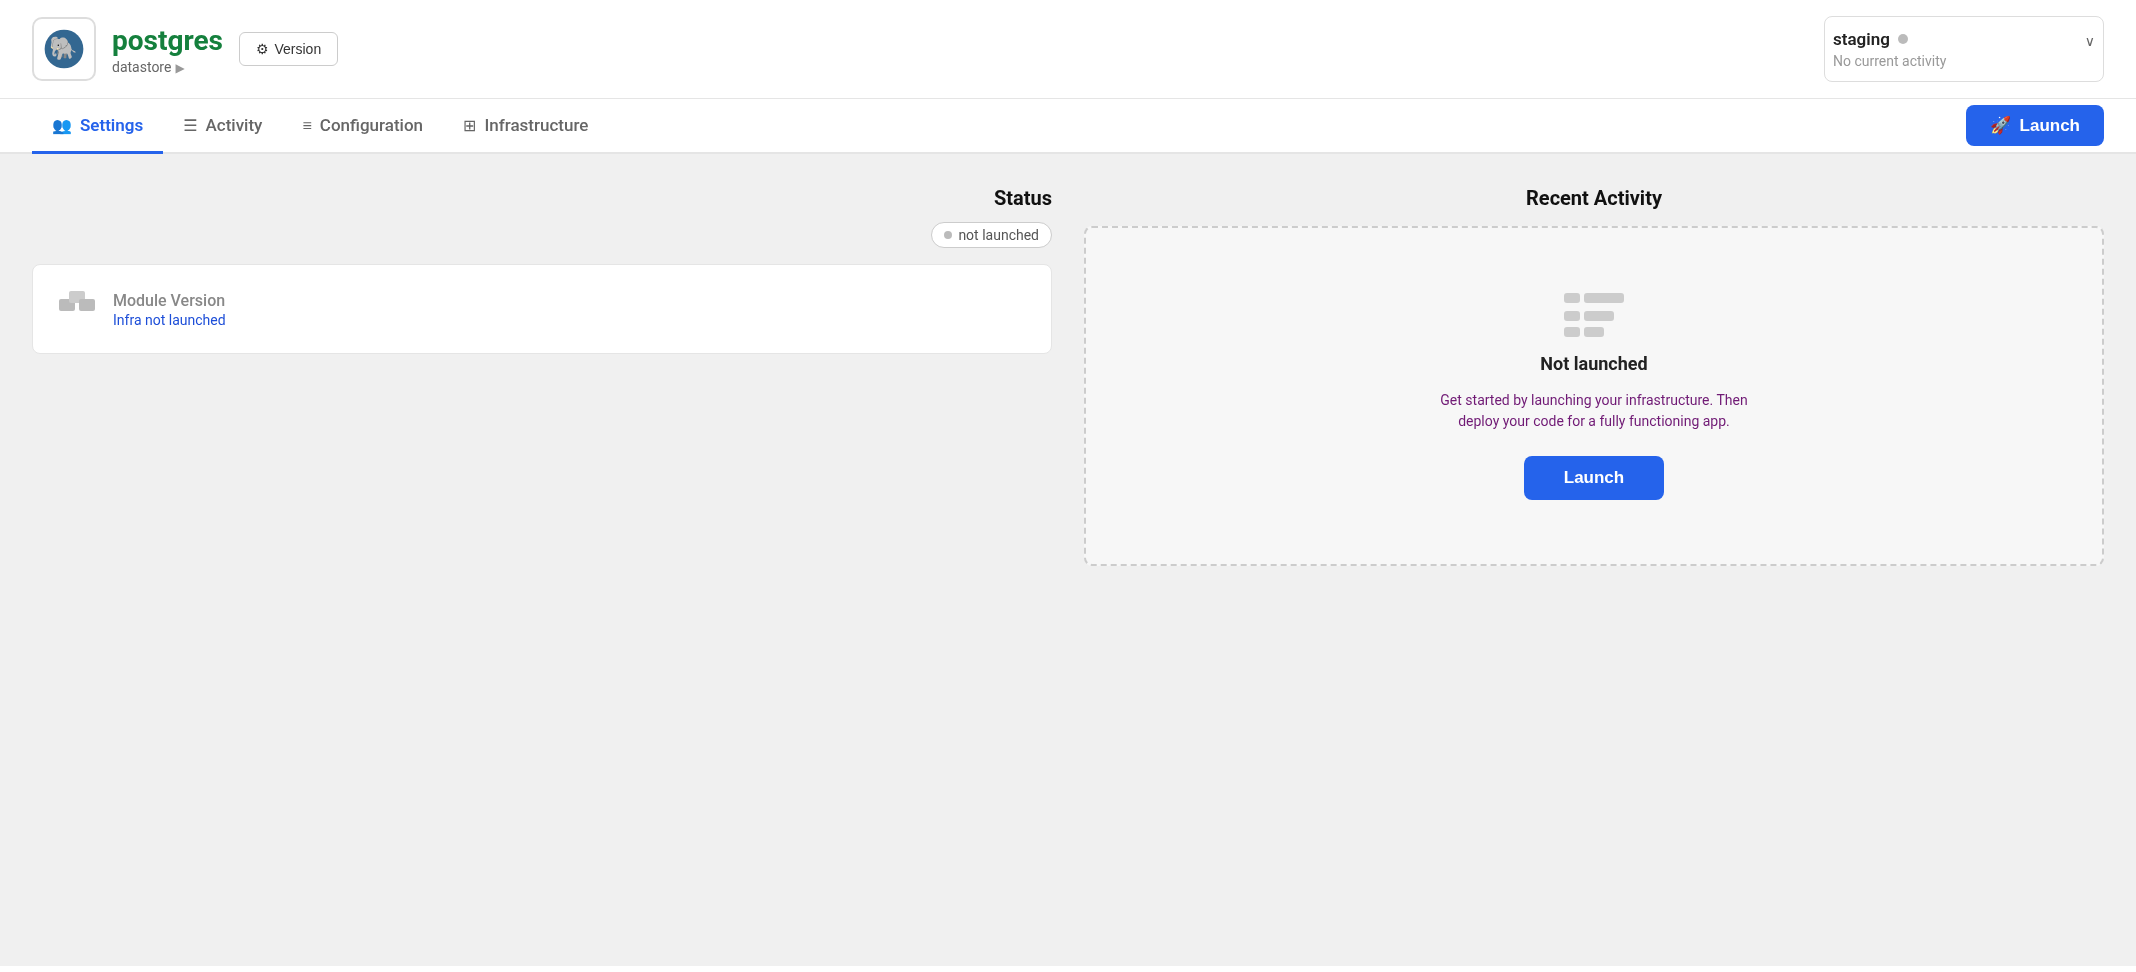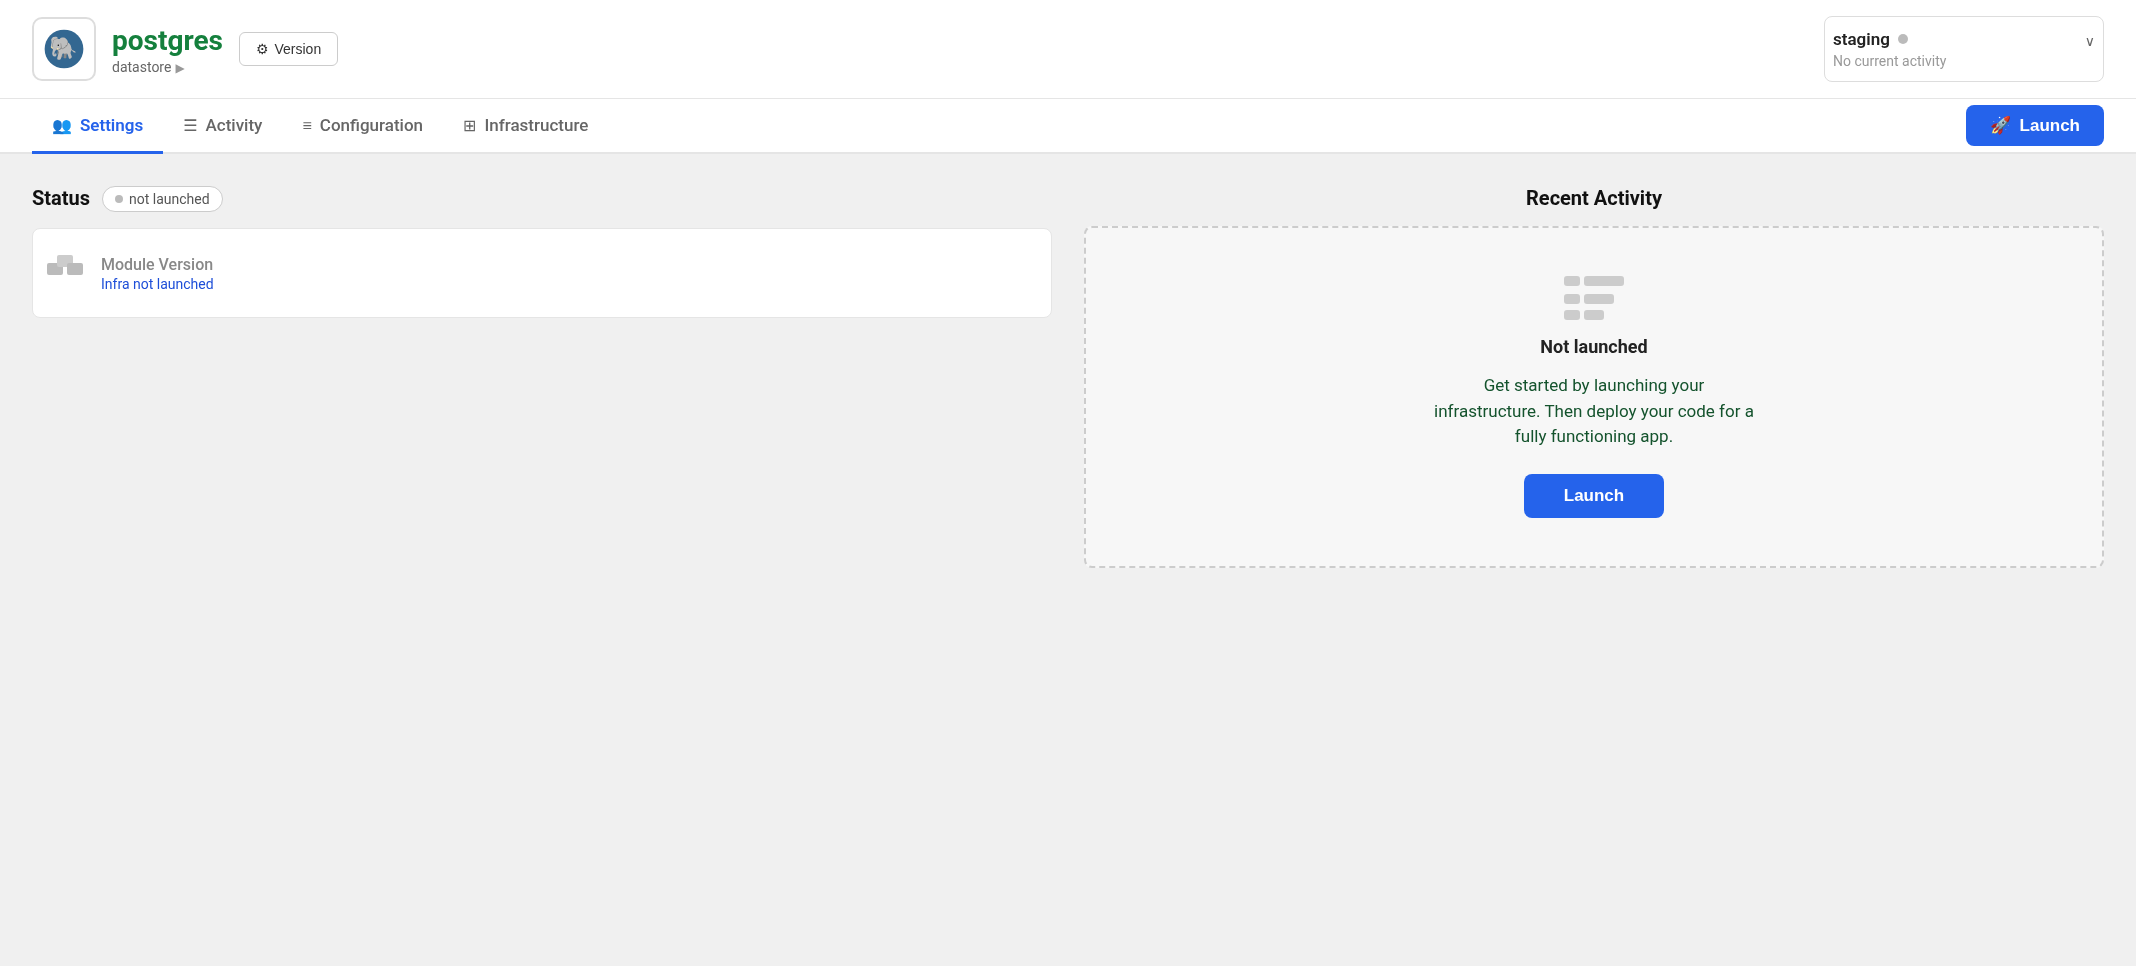--- a/index.html
+++ b/index.html
@@ -168,23 +168,24 @@
       grid-template-columns: 1fr 1fr;
       gap: 32px;
       align-items: start;
     }
 
     
     .left-panel {}
     .status-section {}
     .status-header {
       display: flex;
-      align-items: flex-start;
+      align-items: flex-end;
       gap: 12px;
       margin-bottom: 16px;
+      flex-direction: column;
     }
     .status-label {
       font-size: 20px;
       font-weight: 700;
       color: #111;
     }
     .status-badge {
       display: flex;
       align-items: center;
       gap: 6px;
@@ -205,21 +206,21 @@
     .module-card {
       background: #fff;
       border-radius: 8px;
       border: 1px solid #e5e5e5;
       overflow: hidden;
     }
     .module-card-inner {
       display: flex;
       align-items: center;
       gap: 16px;
-      padding: 20px 12px;
+      padding: 20px 24px;
     }
     .module-icon {
       color: #aaa;
       font-size: 32px;
     }
     .module-info {}
     .module-title {
       font-size: 16px;
       font-weight: 500;
       color: #888;
@@ -258,22 +259,22 @@
       flex-direction: column;
       gap: 6px;
       align-items: center;
     }
     .activity-empty-title {
       font-size: 18px;
       font-weight: 700;
       color: #222;
     }
     .activity-empty-desc {
-      font-size: 17px;
-      color: #14532d;
+      font-size: 14px;
+      color: #701a75;
       max-width: 320px;
       line-height: 1.5;
     }
     .activity-launch-button {
       display: flex;
       align-items: center;
       justify-content: center;
       padding: 12px 40px;
       background: #2563eb;
       color: #fff;

